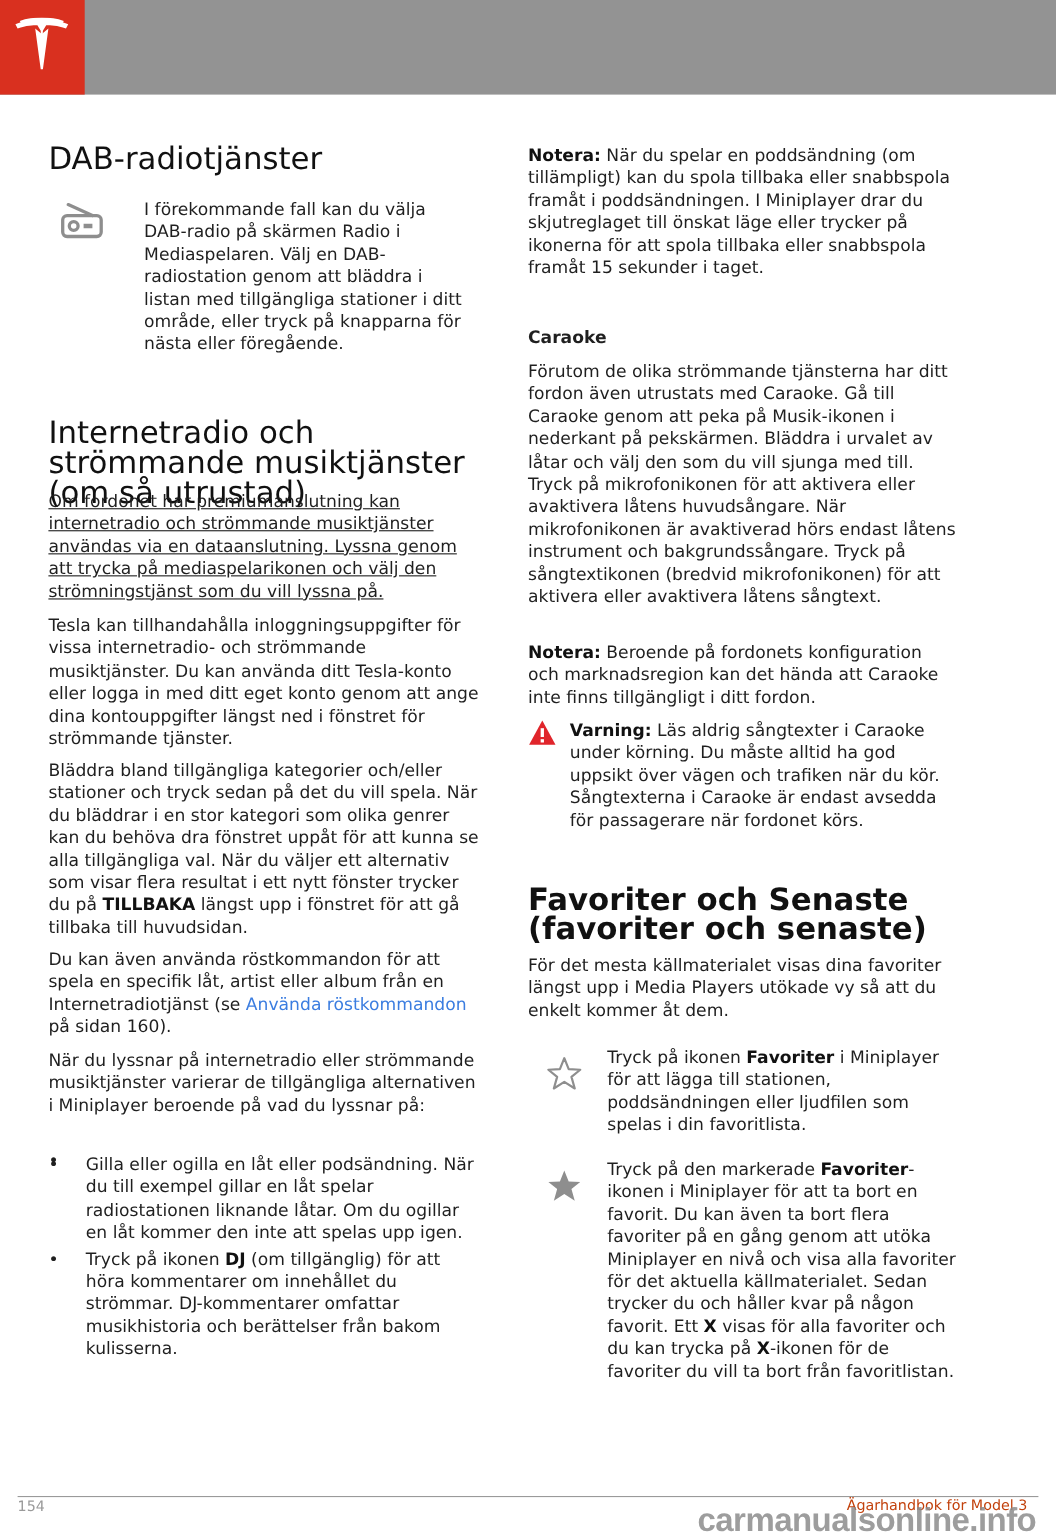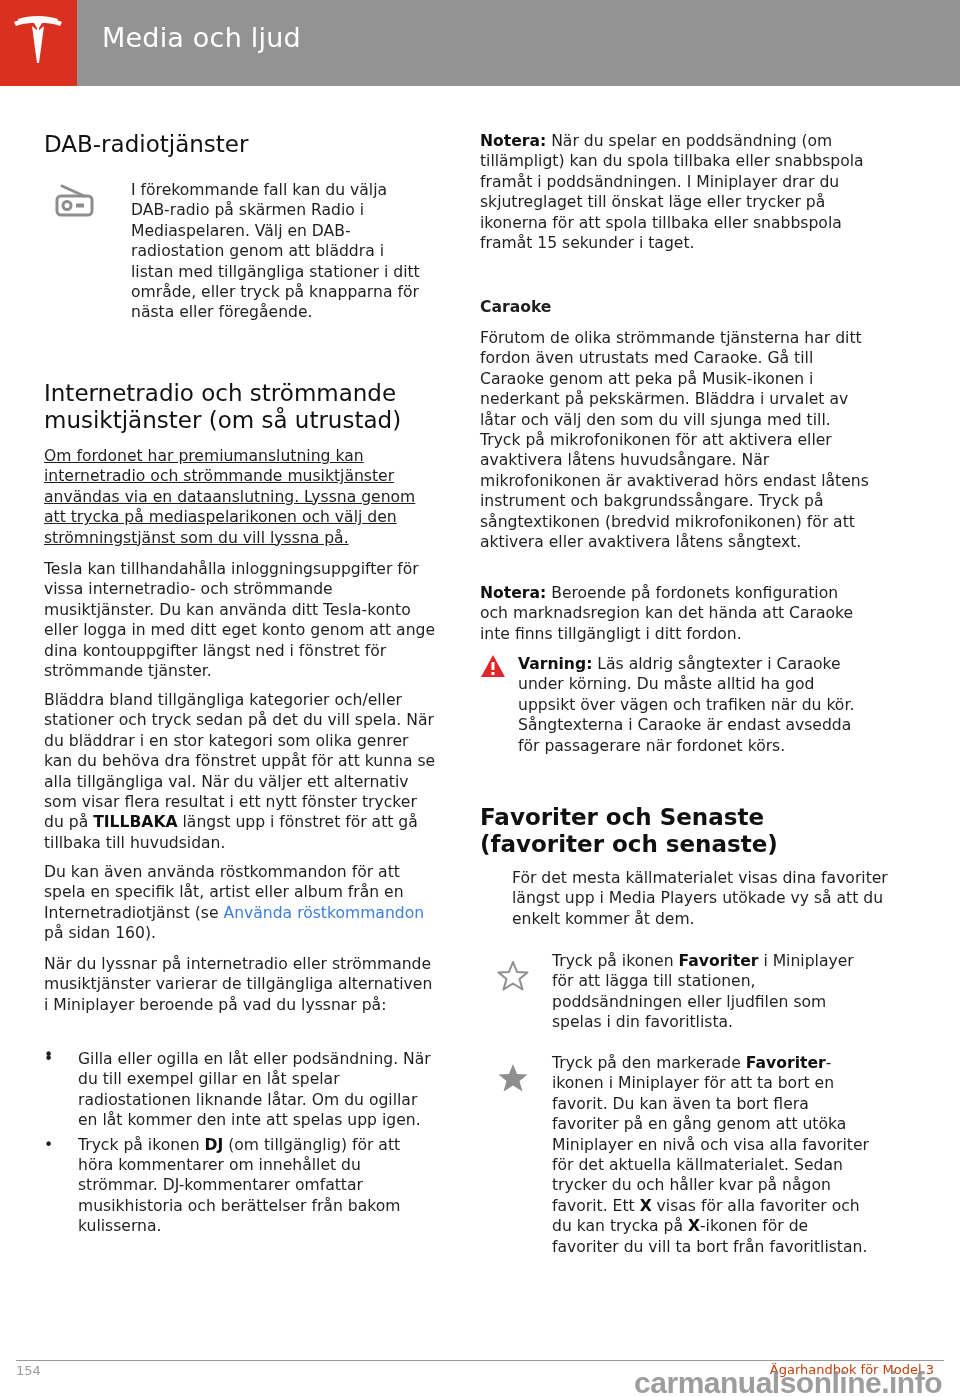--- a/index.html
+++ b/index.html
@@ -8,21 +8,21 @@
 
   .header { position: absolute; left: 0; top: 0; width: 960px; height: 86px; background: #939393; }
   .logo-box { position: absolute; left: 0; top: 0; width: 77px; height: 86px; background: #d9301f; }
   .logo-box svg { position: absolute; left: 12px; top: 16px; }
   .header-title { position: absolute; left: 102px; top: 22px; font-size: 27px; color: #ffffff; font-weight: normal; letter-spacing: 0.2px; }
 
   .col { position: absolute; top: 0; font-size: 15.6px; line-height: 20.4px; }
   .col-left { left: 44px; width: 395px; }
   .col-right { left: 480px; width: 395px; }
 
-  h2 { font-weight: normal; font-size: 23px; line-height: 27px; color: #111; position: absolute; }
+  h2 { font-weight: normal; font-size: 28px; line-height: 27px; color: #111; position: absolute; }
   p, .blk { position: absolute; }
   .bold { font-weight: bold; color: #111; }
   .link { color: #3b7de0; }
 
   .icon-row { position: absolute; }
   .icon-row .ico { position: absolute; left: 0; top: 0; }
   .icon-row .txt { position: absolute; }
 
   ul.bullets { position: absolute; list-style: none; }
   ul.bullets li { position: relative; padding-left: 34px; margin-bottom: 4px; }
@@ -39,21 +39,20 @@
 <body>
 
 <div class="header">
   <div class="logo-box">
     <svg width="52" height="50" viewBox="0 0 52 50">
       <path d="M2 6 C14 1 38 1 50 6 L48 10 C40 7 34 7 30 7 L27 12 L26 48 L25 12 L22 7 C18 7 12 7 4 10 Z" fill="#ffffff"></path>
       <path d="M6 3 C18 -1 34 -1 46 3 L45 5 C34 2 18 2 7 5 Z" fill="#ffffff"></path>
       <path d="M20 10 L26 15 L32 10 L27 47 L25 47 Z" fill="#ffffff"></path>
     </svg>
   </div>
-  <div class="header-title">Media och ljud</div>
 </div>
 
 <div class="col col-left">
   <h2 style="top:131px;left:0;">DAB-radiotjänster</h2>
 
   <div class="icon-row" style="top:180px;left:10px;width:385px;">
     <svg class="ico" width="46" height="46" viewBox="0 0 46 46" style="left:-2px;top:-6px;">
       <line x1="10" y1="12" x2="32" y2="22" stroke="#8e8e8e" stroke-width="3" stroke-linecap="round"></line>
       <rect x="5" y="22" width="35" height="19" rx="4" ry="4" fill="none" stroke="#8e8e8e" stroke-width="3"></rect>
       <circle cx="15" cy="31.5" r="4" fill="none" stroke="#8e8e8e" stroke-width="3"></circle>
@@ -88,21 +87,21 @@
   <div class="icon-row" style="top:654px;left:0;width:395px;">
     <svg class="ico" width="26" height="24" viewBox="0 0 26 24" style="left:0;top:0;">
       <path d="M13 1 L25 23 L1 23 Z" fill="#e0252b"></path>
       <rect x="11.5" y="8" width="3" height="8" fill="#ffffff"></rect>
       <rect x="11.5" y="18" width="3" height="3" fill="#ffffff"></rect>
     </svg>
     <div class="txt" style="left:38px;top:0;width:345px;"><span class="bold">Varning:</span><span> Läs aldrig sångtexter i Caraoke under körning. Du måste alltid ha god uppsikt över vägen och trafiken när du kör. Sångtexterna i Caraoke är endast avsedda för passagerare när fordonet körs.</span></div>
   </div>
 
   <h2 style="top:804px;left:0;width:400px;font-weight:bold;">Favoriter och Senaste (favoriter och senaste)</h2>
-  <p style="top:868px;left:0;width:380px;margin-left:32px;">För det mesta källmaterialet visas dina favoriter längst upp i Media Players utökade vy så att du enkelt kommer åt dem.</p>
+  <p style="top:868px;left:0;width:380px;">För det mesta källmaterialet visas dina favoriter längst upp i Media Players utökade vy så att du enkelt kommer åt dem.</p>
 
   <div class="icon-row" style="top:951px;left:0;width:395px;">
     <svg class="ico" width="34" height="34" viewBox="0 0 34 34" style="left:16px;top:8px;">
       <path d="M17 3 L21 13 L31.5 13.5 L23.5 20 L26.5 30.5 L17 24.5 L7.5 30.5 L10.5 20 L2.5 13.5 L13 13 Z" fill="none" stroke="#8e8e8e" stroke-width="2" stroke-linejoin="round"></path>
     </svg>
     <div class="txt" style="left:72px;top:0;width:320px;"><span>Tryck på ikonen </span><span class="bold">Favoriter</span><span> i Miniplayer för att lägga till stationen, poddsändningen eller ljudfilen som spelas i din favoritlista.</span></div>
   </div>
 
   <div class="icon-row" style="top:1053px;left:0;width:395px;">
     <svg class="ico" width="34" height="34" viewBox="0 0 34 34" style="left:16px;top:8px;">

